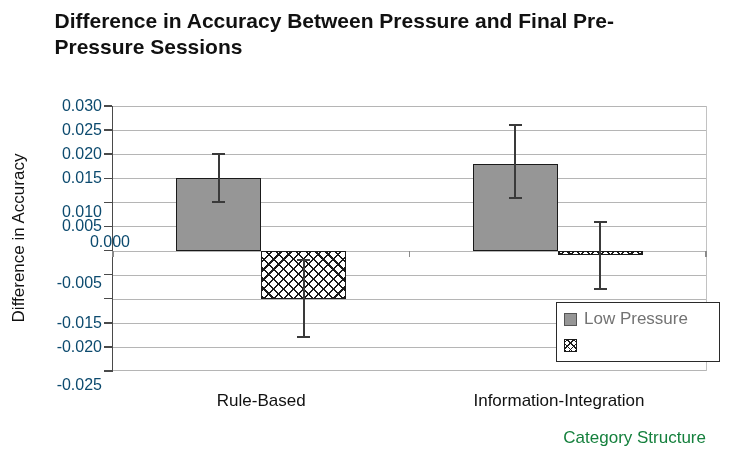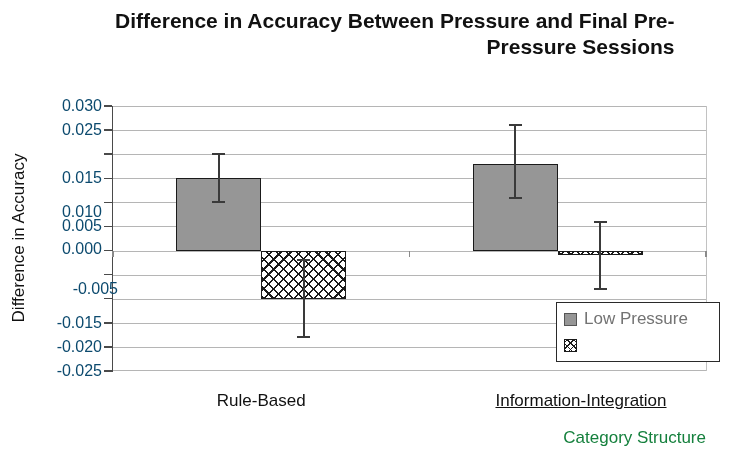--- a/index.html
+++ b/index.html
@@ -2,21 +2,21 @@
 <html><head>
 <meta charset="utf-8">
 <style>
   html,body{margin:0;padding:0;background:#fff;}
   #page{
     position:relative;width:729px;height:456px;background:#fff;
     font-family:"Liberation Sans",sans-serif;color:#000;overflow:hidden;
   }
   .chart-title{
     position:absolute;top:8px;left:0;right:0;margin:0 auto;width:620px;
-    text-align:right;font-size:21px;font-weight:bold;line-height:26px;color:#111;
+    text-align:left;font-size:21px;font-weight:bold;line-height:26px;color:#111;
   }
   .y-axis-title{
     position:absolute;left:20px;top:238px;width:280px;height:22px;
     transform:translate(-50%,-50%) rotate(-90deg);
     text-align:center;font-size:17px;color:#111;white-space:nowrap;
   }
   #plot{
     position:absolute;left:113px;top:106px;width:593px;height:265px;
     background:#fff;border-right:1.5px solid #c2c2c2;
   }
@@ -105,35 +105,36 @@
       </div>
       <div class="legend-row">
         <div class="legend-swatch hatch-sw"></div>
       </div>
     </div>
 <div class="ytick-mark" style="left: 104px; top: 105.25px;"></div>
     <div class="ytick-label" style="top: 97px;">0.030</div>
     <div class="ytick-mark" style="left: 104px; top: 129.341px;"></div>
     <div class="ytick-label" style="top: 121.091px;">0.025</div>
     <div class="ytick-mark" style="left: 104px; top: 153.432px;"></div>
+    <div class="ytick-label" style="top: 145.182px;">0.020</div>
     <div class="ytick-mark" style="left: 104px; top: 177.523px;"></div>
     <div class="ytick-label" style="top: 169.273px;">0.015</div>
     <div class="ytick-mark" style="left: 104px; top: 201.614px;"></div>
     <div class="ytick-label" style="top: 203px;">0.010</div>
     <div class="ytick-mark" style="left: 104px; top: 225.705px;"></div>
     <div class="ytick-label" style="top: 217.455px;">0.005</div>
     <div class="ytick-mark" style="left: 104px; top: 249.795px;"></div>
-    <div class="ytick-label" style="top: 240px;">0.000</div>
+    <div class="ytick-label" style="top: 233px; padding-left: 28px;">0.000</div>
     <div class="ytick-mark" style="left: 104px; top: 273.886px;"></div>
-    <div class="ytick-label" style="top: 280px; padding-left: 16px;">-0.005</div>
+    <div class="ytick-label" style="top: 274px;">-0.005</div>
     <div class="ytick-mark" style="left: 104px; top: 297.977px;"></div>
     <div class="ytick-mark" style="left: 104px; top: 322.068px;"></div>
     <div class="ytick-label" style="top: 313.818px;">-0.015</div>
     <div class="ytick-mark" style="left: 104px; top: 346.159px;"></div>
     <div class="ytick-label" style="top: 337.909px;">-0.020</div>
     <div class="ytick-mark" style="left: 104px; top: 370.25px;"></div>
-    <div class="ytick-label" style="top: 362px;">-0.025</div>
+    <div class="ytick-label" style="top: 376px;">-0.025</div>
     <div class="xtick-mark" style="left: 112.25px; top: 250.545px;"></div>
     <div class="xtick-mark" style="left: 408.75px; top: 250.545px;"></div>
     <div class="xtick-mark" style="left: 705.25px; top: 250.545px;"></div>
     <div class="xlabel" style="left: 151.25px;">Rule-Based</div>
-    <div class="xlabel" style="left: 471px; text-decoration: underline;">Information-Integration</div>
+    <div class="xlabel" style="left: 449px;">Information-Integration</div>
   </div>
 
 </body></html>

